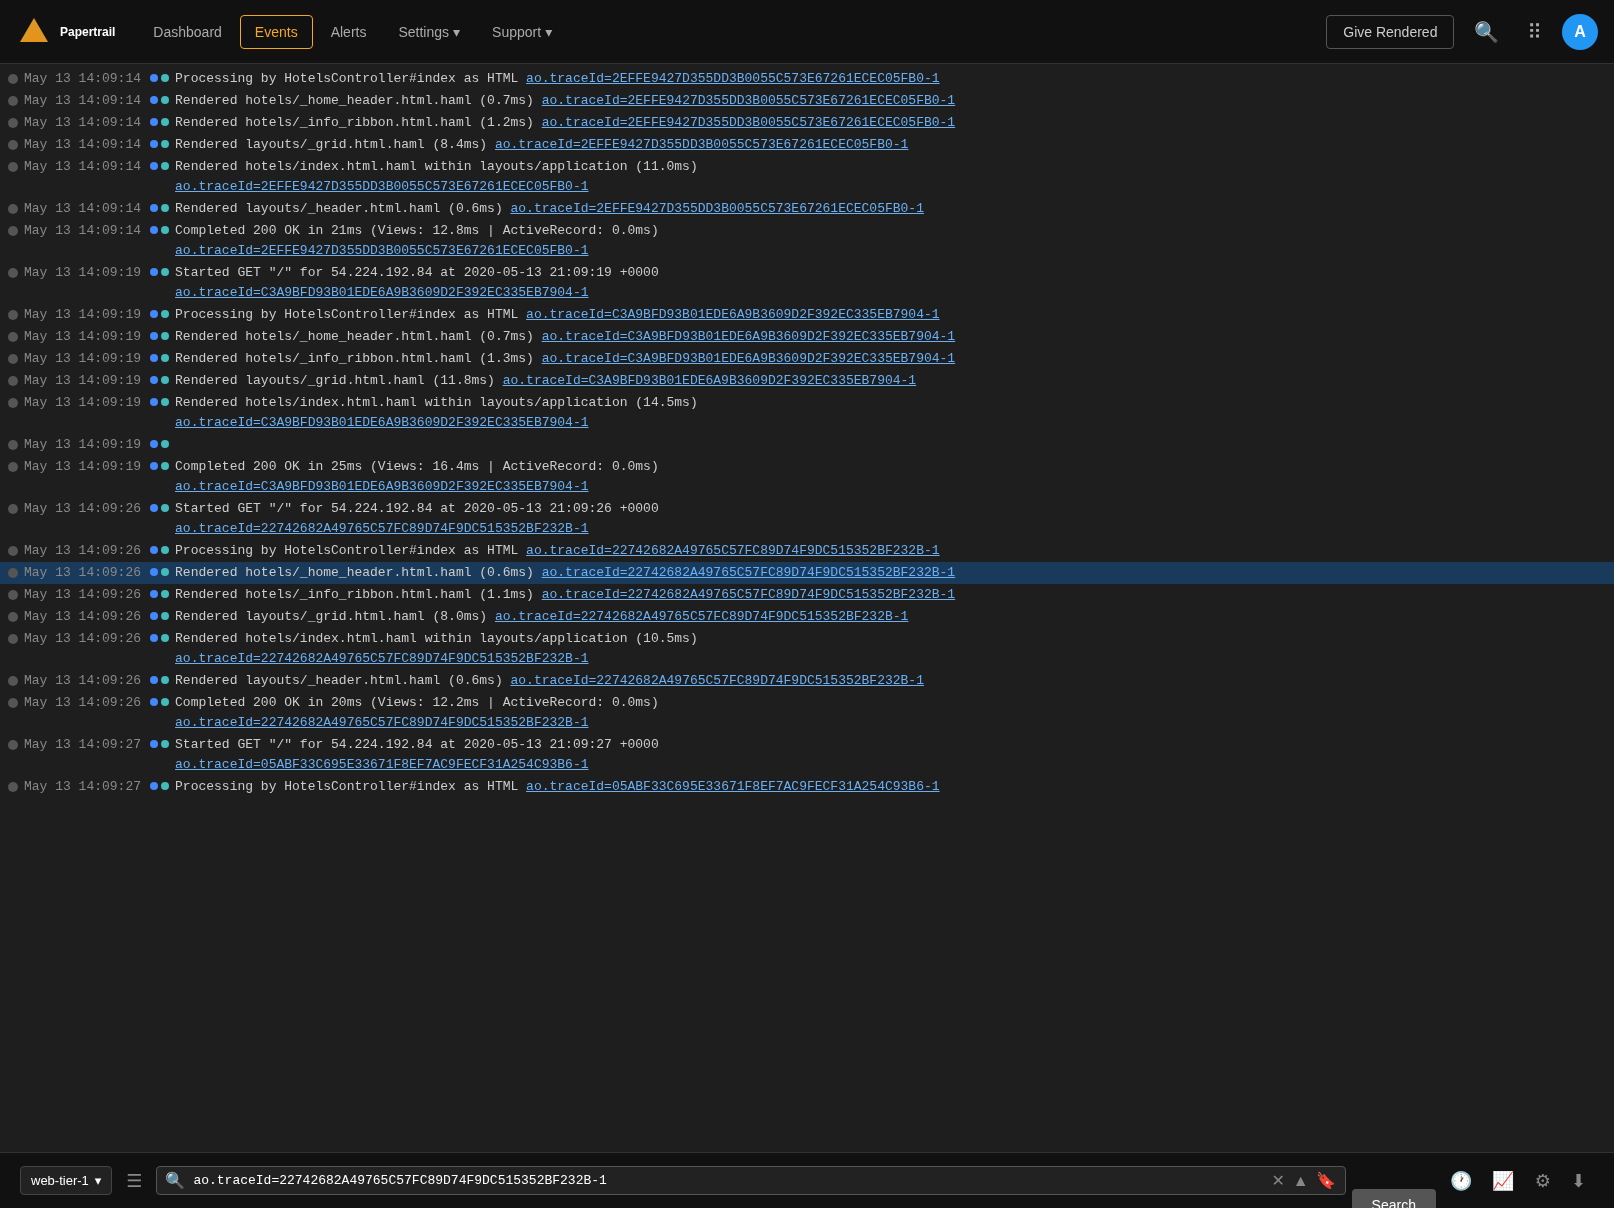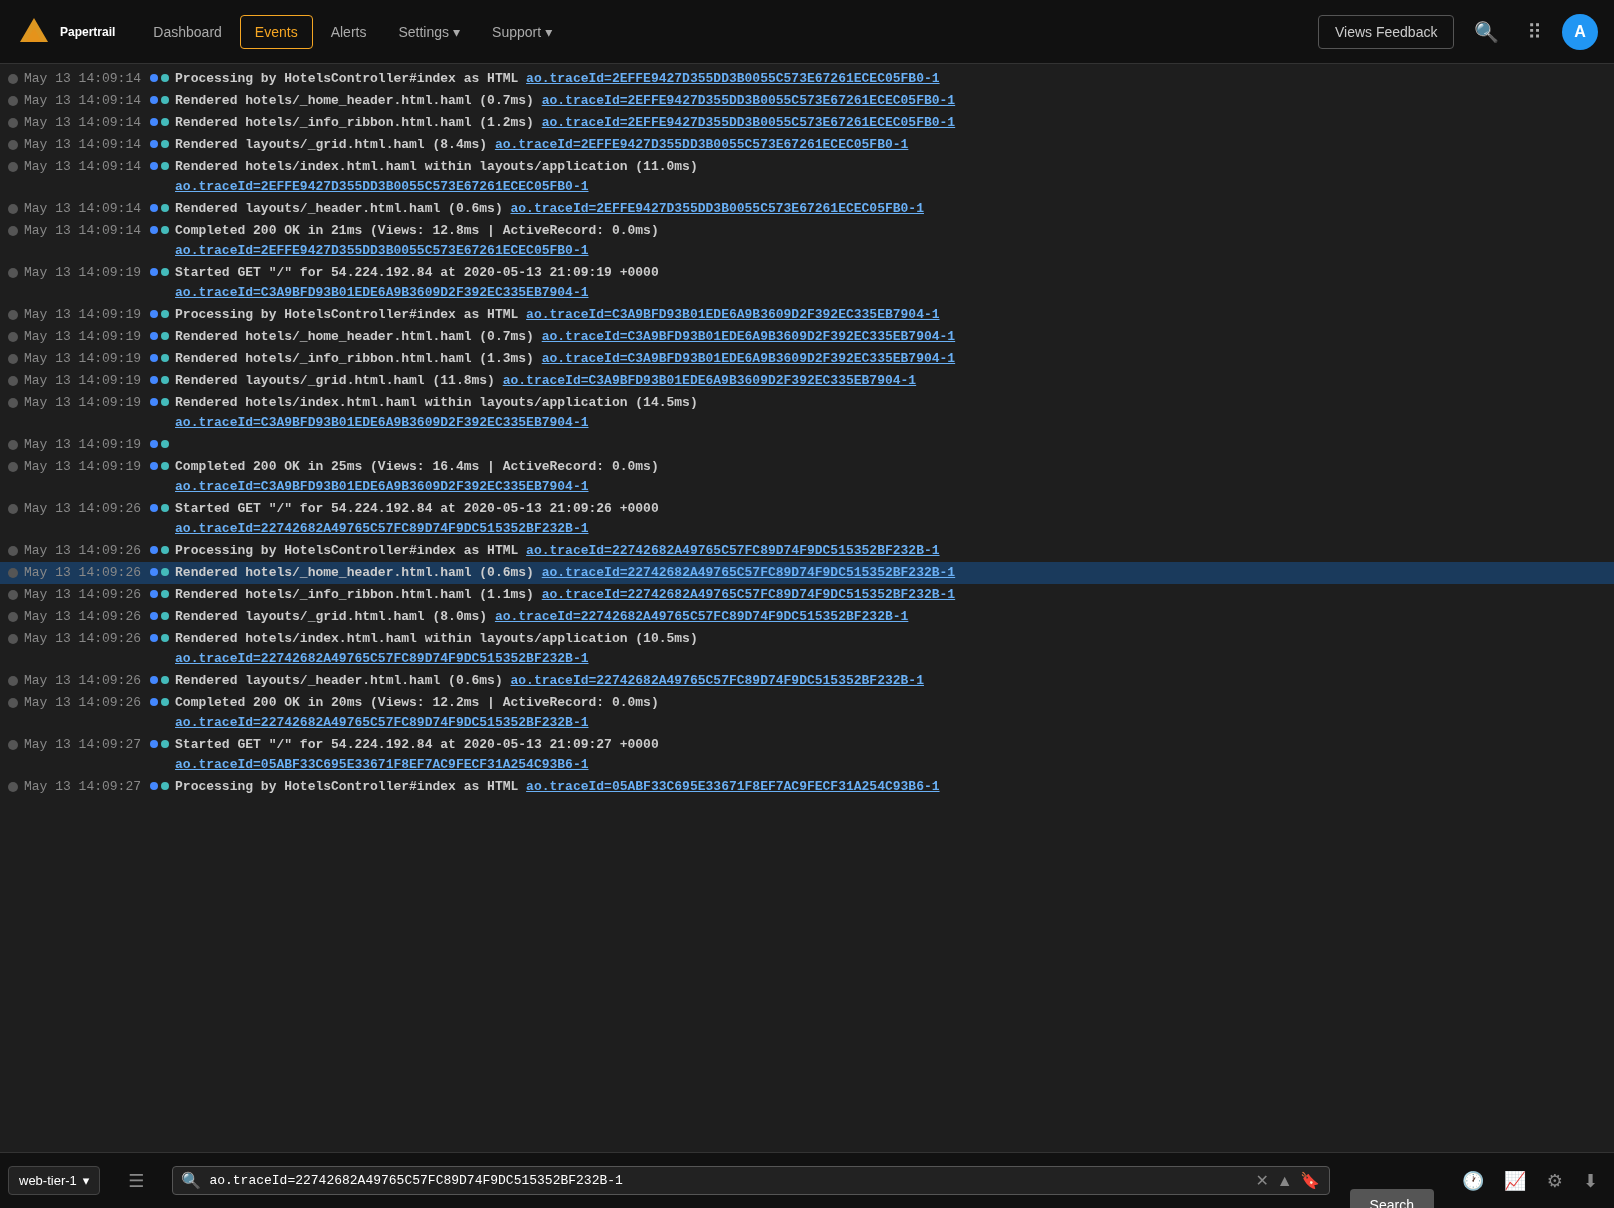--- a/index.html
+++ b/index.html
@@ -130,37 +130,36 @@
       color: #888;
       margin-right: 9px;
       flex-shrink: 0;
       white-space: nowrap;
     }
     .log-content {
       color: #ccc;
       white-space: pre-wrap;
       word-break: break-all;
       flex: 1;
-      font-weight: bold;
     }
     .log-content a, .log-link {
       color: #6ab0f5;
       text-decoration: underline;
       cursor: pointer;
     }
 
     
     #bottom-bar {
       height: 56px;
       background: #111;
       border-top: 1px solid #333;
       display: flex;
       align-items: center;
-      padding: 0 8px;
-      gap: 20px;
+      padding: 0 20px;
+      gap: 6px;
     }
     .server-selector {
       background: #222;
       border: 1px solid #444;
       color: #fff;
       padding: 6px 10px;
       font-family: sans-serif;
       font-size: 13px;
       border-radius: 4px;
       cursor: pointer;
@@ -244,21 +243,21 @@
     <div class="nav-link">
       <span>Settings</span>
       <span>▾</span>
     </div>
     <div class="nav-link">
       <span>Support</span>
       <span>▾</span>
     </div>
   </div>
   <div class="nav-right">
-    <button class="feedback-btn">Views Feedback</button>
+    <button class="feedback-btn">Give Rendered</button>
     <button class="nav-icon-btn">
       <span>🔍</span>
     </button>
     <button class="nav-icon-btn">
       <span>⠿</span>
     </button>
     <div class="avatar">A</div>
   </div>
 </nav>
 

